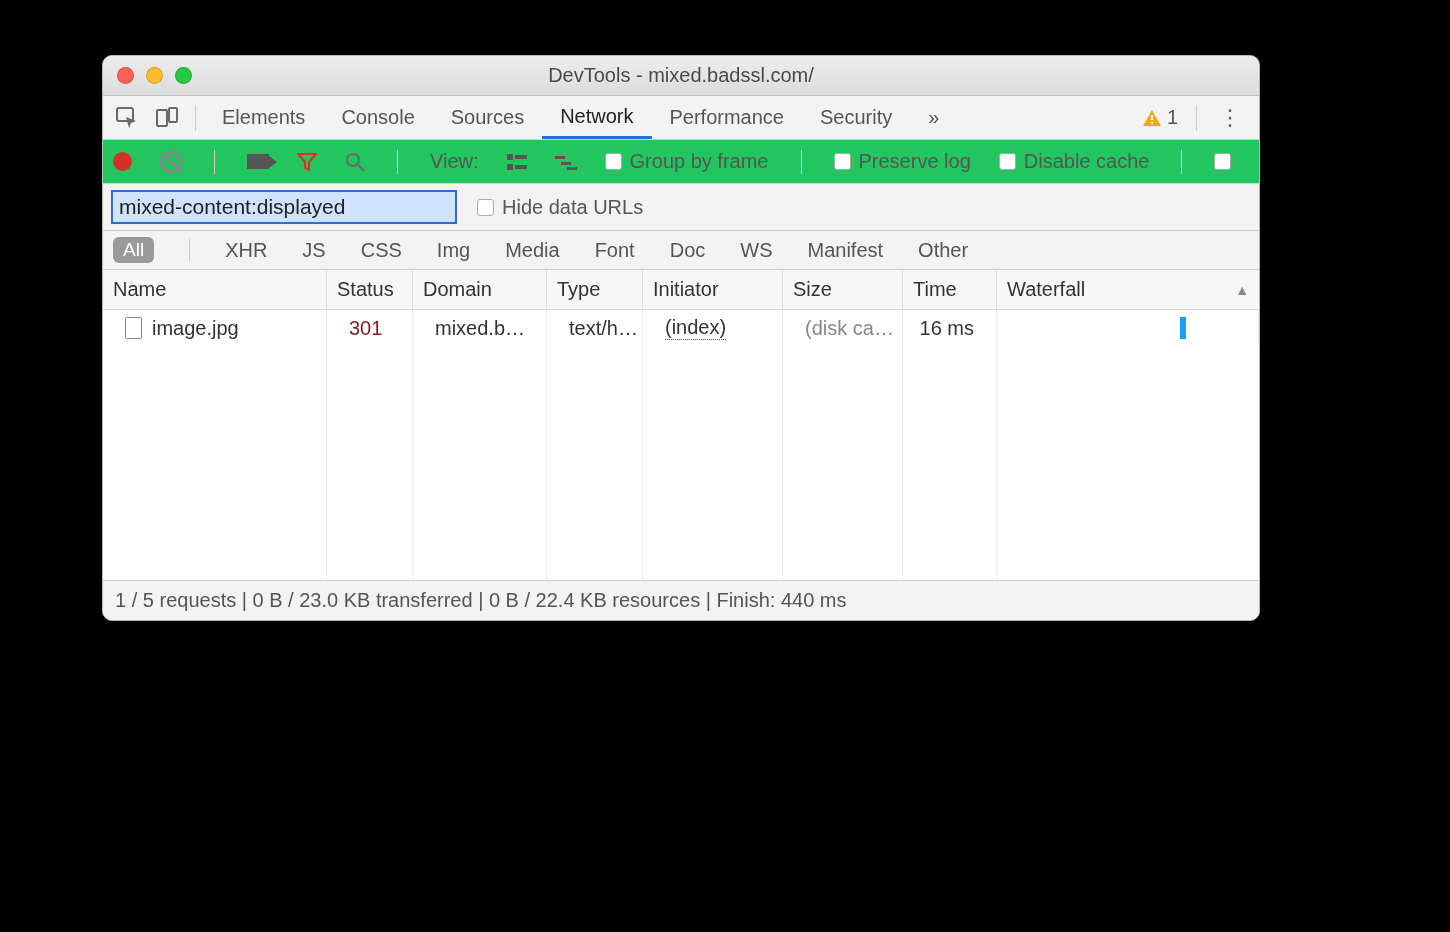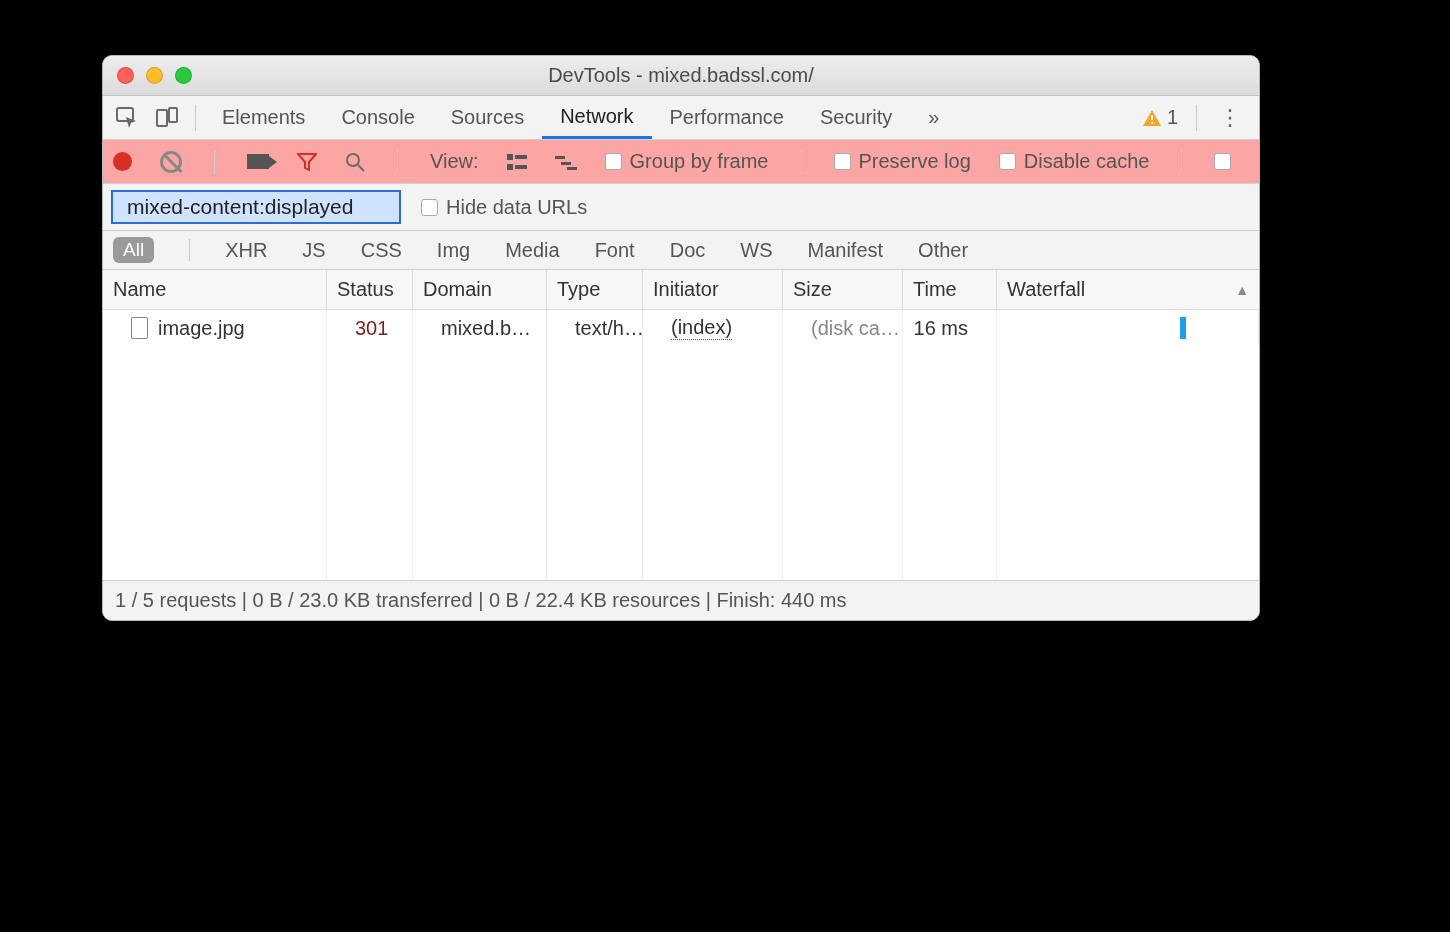--- a/index.html
+++ b/index.html
@@ -42,21 +42,21 @@
   .tab { padding: 0 18px; height:100%; display:flex;align-items:center; cursor:default; white-space:nowrap;}
   .tab.active { color:#222; border-bottom:3px solid #1a73e8; font-weight:500;}
   .spacer{flex:1;}
   .warncount{display:flex;align-items:center;gap:5px;color:#555;font-size:20px;margin:0 10px;}
   .warn-tri{color:#f5a623;}
   .kebab{font-size:22px;color:#666;padding:0 14px;}
   
   .toolbar {
     height: 44px;
     border-bottom: 1px solid #d0d0d0;
-    background:#fca5a5;
+    background:#22c55e;
     display:flex; align-items:center;
     padding: 0 10px;
     gap: 28px;
     font-size:20px; color:#555;
     overflow:hidden;
   }
   .tb-sep{width:1px;height:24px;background:#ccc;margin:0 4px;}
   .rec{width:19px;height:19px;border-radius:50%;background:#d93025;}
   .noentry{width:22px;height:22px;border:3px solid #888;border-radius:50%;position:relative;}
   .noentry::after{content:"";position:absolute;left:-2px;top:8px;width:24px;height:3px;background:#888;transform:rotate(45deg);}
@@ -71,22 +71,22 @@
   .filterrow {
     background:#f3f3f3;
     border-bottom:1px solid #d0d0d0;
     padding: 6px 8px;
     display:flex; align-items:center; gap:20px;
   }
   .filterinput{
     border:2px solid #2b6cd6;
     outline:none;
     font-size:21px;
-    padding:3px 14px;
-    width:290px;
+    padding:3px 6px;
+    width:346px;
     background:#fff;
     color:#222;
   }
   .filterinput::selection{background:#b3d4fc;}
   
   .typerow{
     background:#f3f3f3;
     border-bottom:1px solid #d0d0d0;
     padding: 6px 10px;
     display:flex;align-items:center;gap:35px;
@@ -103,21 +103,21 @@
   .c-name{width:224px;}
   .c-status{width:86px;}
   .c-domain{width:134px;}
   .c-type{width:96px;}
   .c-init{width:140px;}
   .c-size{width:120px;}
   .c-time{width:94px;}
   .c-wf{flex:1;}
   .tbody{flex:1;display:flex;}
   .trow{display:flex;height:36px;font-size:20px;color:#333;}
-  .td{display:flex;align-items:center;padding:0 28px;border-right:1px solid #eee;white-space:nowrap;overflow:hidden;text-overflow:ellipsis;}
+  .td{display:flex;align-items:center;padding:0 22px;border-right:1px solid #eee;white-space:nowrap;overflow:hidden;text-overflow:ellipsis;}
   .trow .c-status{color:#7f1d1d;}
   .trow .c-size{color:#888;}
   .trow .c-time{justify-content:flex-end;}
   .docicon{width:17px;height:22px;border:1.5px solid #888;border-radius:2px;margin-right:10px;flex:0 0 auto;position:relative;}
   .initlink{border-bottom:1.5px dotted #555;}
   .wf-bar{height:22px;width:6px;background:#1a9fef;margin-left:70%;}
   .tbody-cols{display:flex;flex:1;position:relative;}
   .tbody-cols .vcol{height:100%;border-right:1px solid #eee;}
   
   .statusbar{

